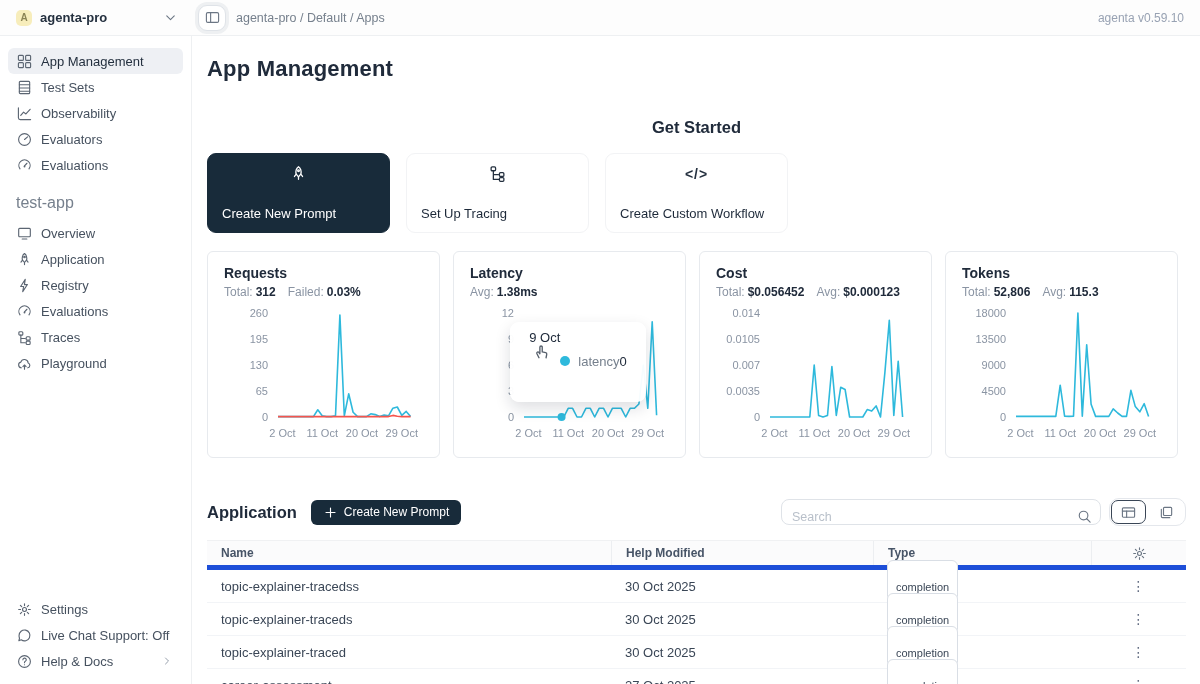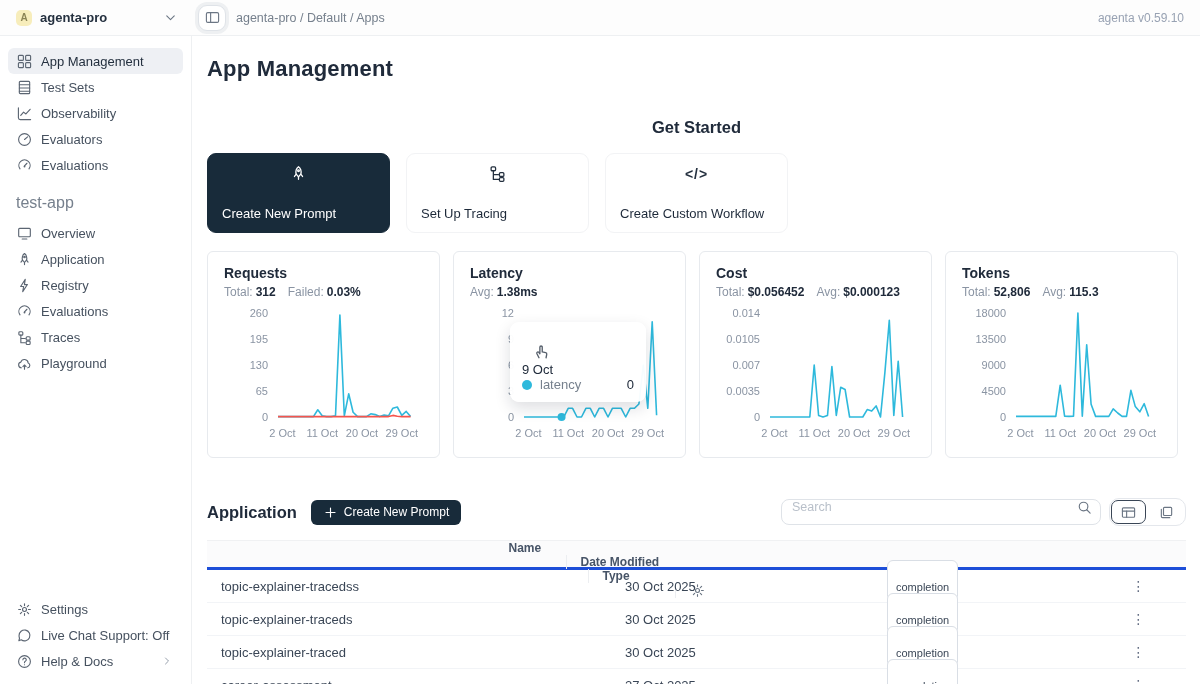--- a/index.html
+++ b/index.html
@@ -51,45 +51,45 @@
   .chart-card { width:233px; height:207px; border:1px solid #e7eaee; border-radius:6px; padding:13px 16px 8px 16px; position:relative; background:#fff; }
   .chart-title { font-size:14px; font-weight:600; color:#202b3b; }
   .chart-stats { display:flex; gap:12px; margin-top:4px; font-size:12px; }
   .chart-stats .lbl { color:#8a94a3; margin-right:3px; }
   .chart-stats .val { color:#202b3b; font-weight:700; }
   .chart-svg { margin-top:4px; }
   .tick-label { font-size:11px; fill:#8a94a3; }
 
   
   .chart-tooltip { position:absolute; left:56px; top:70px; width:136px; height:80px; background:rgba(255,255,255,.96);
-    border-radius:9px; box-shadow:0 6px 16px rgba(16,24,40,.14); padding:8px 12px; display:flex; flex-direction:column; justify-content:flex-end; z-index:3; }
+    border-radius:9px; box-shadow:0 6px 16px rgba(16,24,40,.14); padding:8px 12px; display:flex; flex-direction:row; justify-content:center; z-index:3; }
   .tt-date { font-size:13px; color:#202b3b; }
   .tt-row { display:flex; align-items:center; font-size:13px; margin-bottom:2px; }
   .tt-dot { width:10px; height:10px; border-radius:50%; margin-right:8px; }
   .tt-series { color:#76808d; }
   .tt-value { margin-left:auto; color:#202b3b; }
   .cursor-hand { position:absolute; left:78px; top:90px; z-index:4; color:#57606c; }
 
   
   .app-section { margin-top:40px; }
   .app-header { display:flex; align-items:center; }
   .create-btn { margin-left:14px; height:25px; background:#182b3a; color:#fff; border:none; border-radius:6px;
     font-size:12px; display:inline-flex; align-items:center; gap:6px; padding:0 12px; cursor:pointer; font-family:inherit; }
   .create-btn .icon { color:#fff; }
   .app-tools { margin-left:auto; display:flex; align-items:center; gap:8px; }
-  .search-box { width:320px; height:26px; border:1px solid #dfe3e8; border-radius:8px; display:flex; align-items:flex-start; padding:0 8px 0 10px; background:#fff; }
+  .search-box { width:320px; height:26px; border:1px solid #dfe3e8; border-radius:8px; display:flex; align-items:flex-end; padding:0 8px 0 10px; background:#fff; }
   .search-box input { border:none; outline:none; flex:1; font-size:12.5px; color:#344054; font-family:inherit; background:transparent; }
   .search-box input::placeholder { color:#b9c0ca; }
   .view-toggle { display:flex; border:1px solid #e4e7ec; border-radius:10px; height:28px; overflow:hidden; background:#fff; }
   .vt-btn { width:38px; display:flex; align-items:center; justify-content:center; cursor:pointer; color:#5b6572; }
   .vt-btn.selected { border:1.5px solid #3a4656; border-radius:7px; margin:1px; width:35px; color:#24303f; }
 
   
   .table { margin-top:14px; }
-  .t-head { display:flex; height:30px; align-items:center; background:#fbfbfc; border-top:1px solid #f0f1f3; border-bottom:3px solid #1d4ed8;flex-direction:column; }
+  .t-head { display:flex; height:30px; align-items:center; background:#fbfbfc; border-top:1px solid #f0f1f3; border-bottom:5px solid #1d4ed8; }
   .t-head .cell { font-size:12px; font-weight:600; color:#475467; }
   .cell { padding:0 14px; }
   .c-name { width:404px; }
   .c-date { width:262px; }
   .c-type { width:218px; }
   .c-actions { flex:1; display:flex; justify-content:center; }
   .t-head .c-date, .t-head .c-type, .t-head .c-actions { border-left:1px solid #eceef1; height:100%; display:flex; align-items:center; }
   .t-head .c-actions { justify-content:center; }
   .t-row { display:flex; height:33px; align-items:center; border-bottom:1px solid #f2f4f7; cursor:pointer; }
   .t-row .c-name, .t-row .c-date { font-size:13px; color:#3a4656; }
@@ -446,21 +446,21 @@
                   </svg>
                 </span>
             </div>
           </div>
         </div>
       </div>
 
       <div class="table">
         <div class="t-head">
           <div class="cell c-name">Name</div>
-          <div class="cell c-date">Date Modified</div>
+          <div class="cell c-date">Help Modified</div>
           <div class="cell c-type">Type</div>
           <div class="cell c-actions">
             <span class="icon">
                 <svg width="15" height="15" viewBox="0 0 16 16" fill="none" stroke="currentColor" stroke-width="1.2" stroke-linecap="round" stroke-linejoin="round">
                   <circle cx="8" cy="8" r="2.1"></circle>
                   <path d="M8 1.8v2M8 12.2v2M1.8 8h2M12.2 8h2M3.6 3.6 5 5M11 11l1.4 1.4M12.4 3.6 11 5M5 11l-1.4 1.4"></path>
                 </svg>
               </span>
           </div>
         </div>

